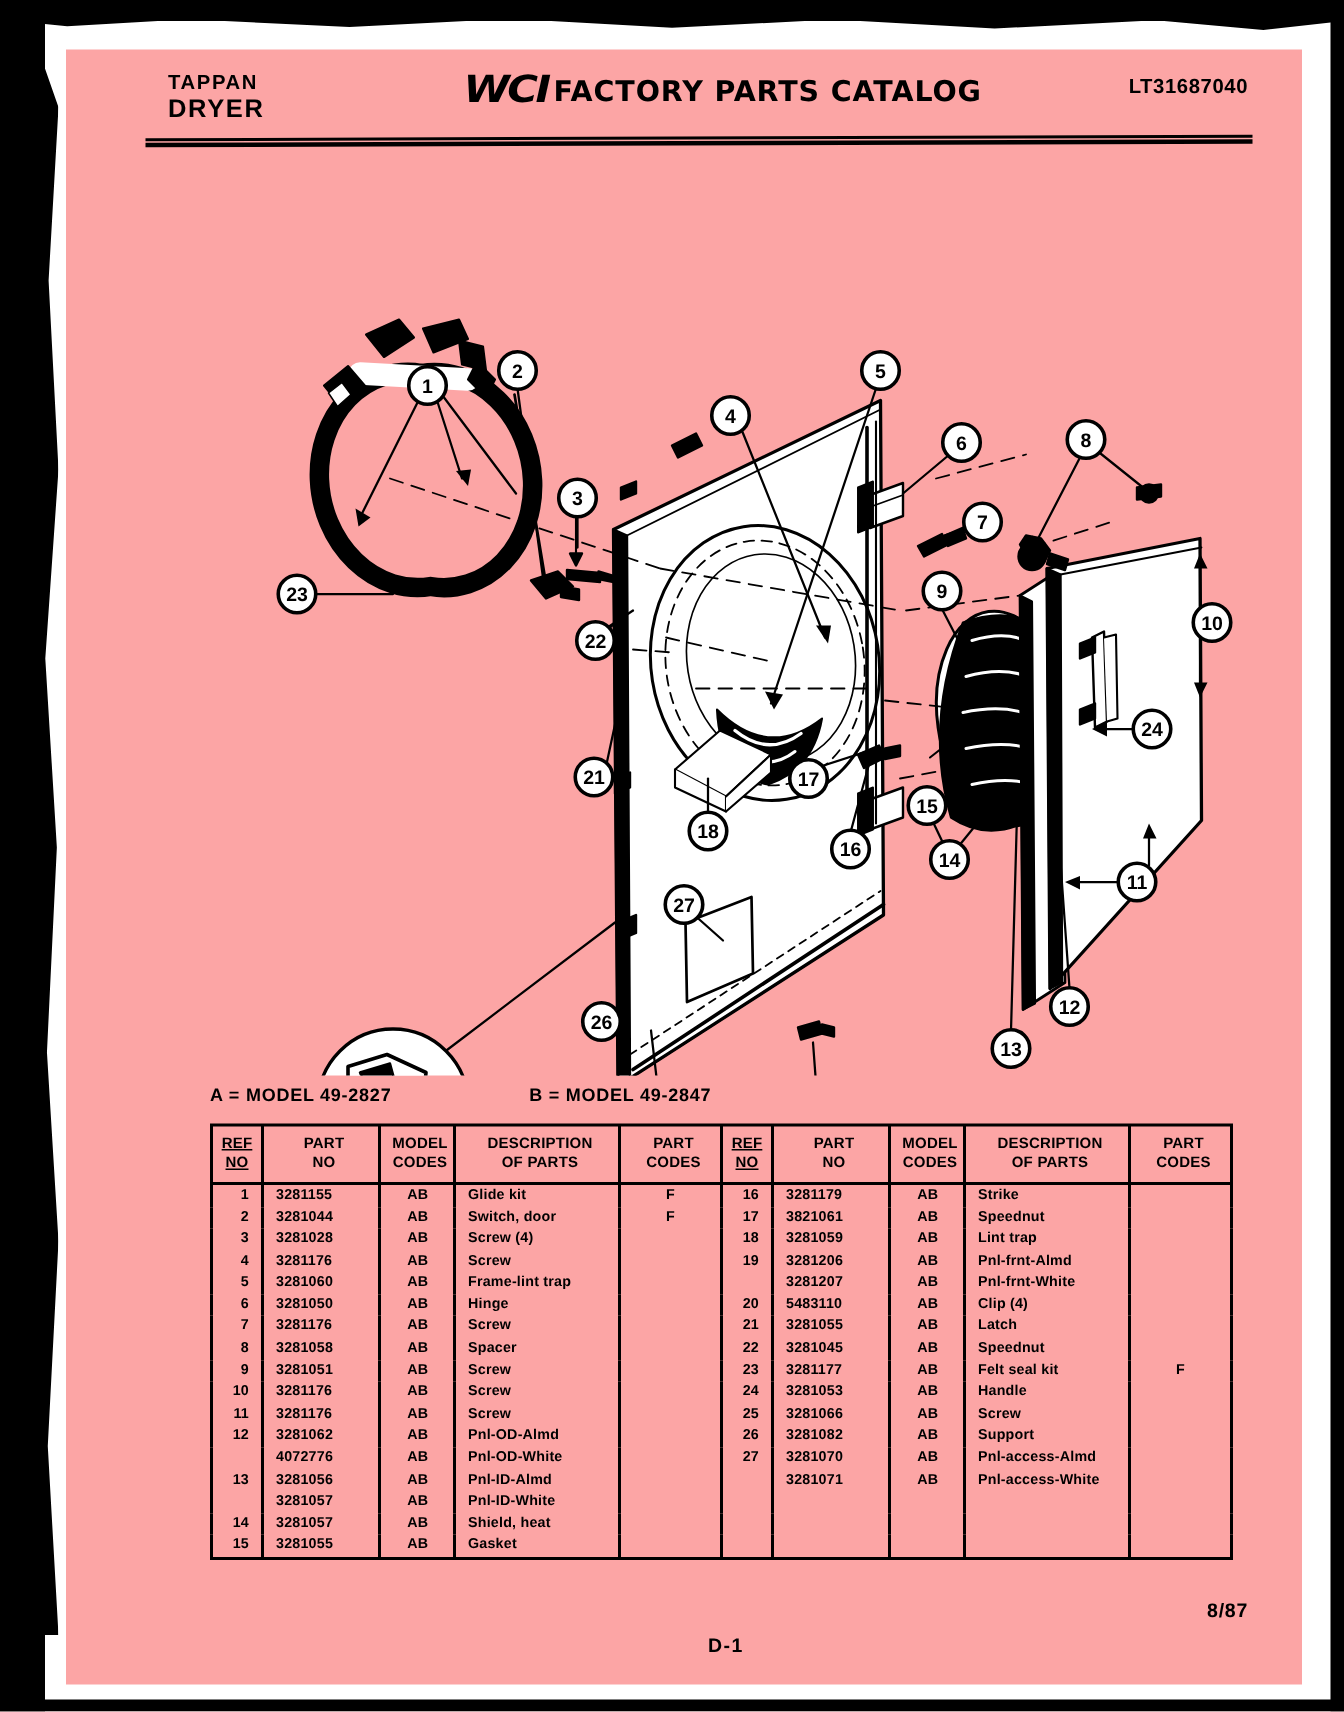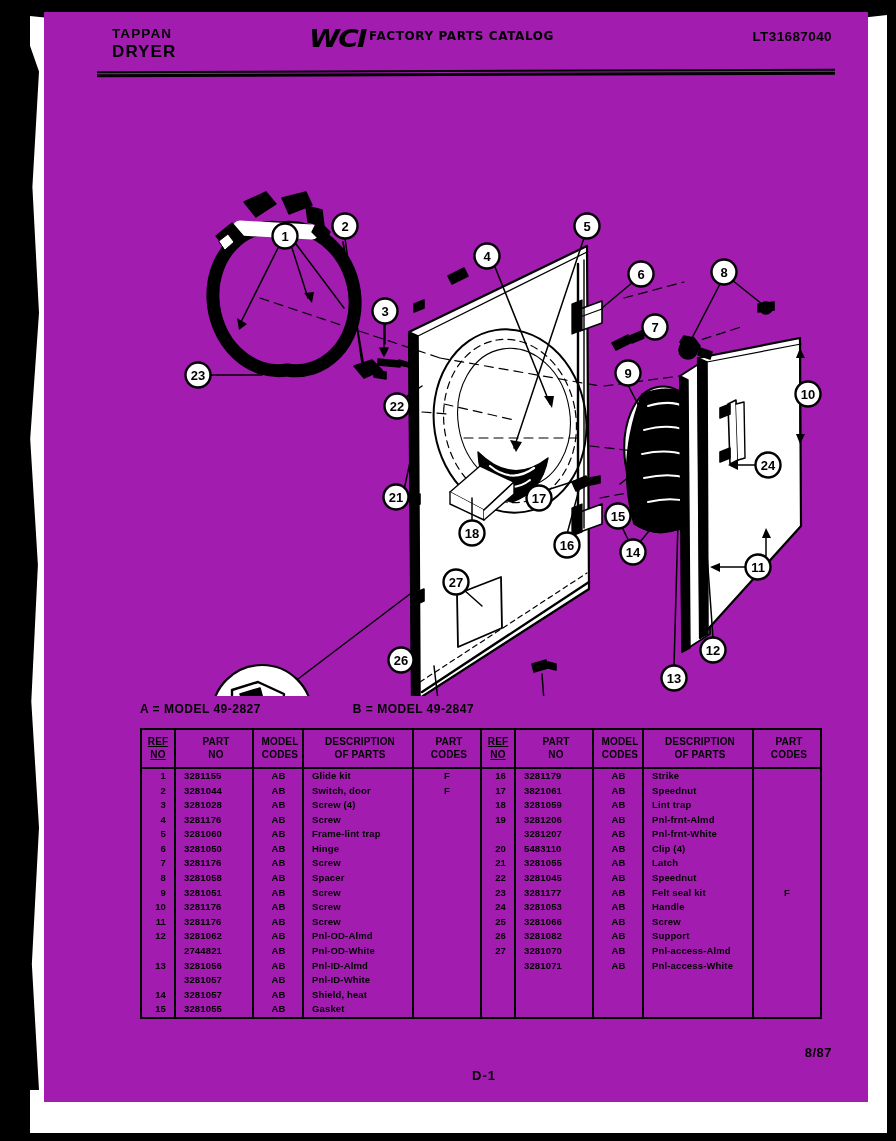--- a/index.html
+++ b/index.html
@@ -41,23 +41,23 @@
     background: #000;
   }
   #scan-edge-bottom {
     position: absolute; left: 0; bottom: 0; width: 896px; height: 8px;
     background: #000;
   }
   .speck { position: absolute; background: #1a1a1a; border-radius: 50%; }
 
   
   #page {
-    position: absolute; left: 44px; top: 12px;
+    position: absolute; left: 44px; top: 33px;
     width: 824px; height: 1090px;
-    background: #a21caf;
+    background: #fca5a5;
   }
 
   
   #masthead { position: absolute; left: 0; top: 0; width: 824px; height: 70px; }
   #brand-name {
     position: absolute; left: 68px; top: 14px;
     font-size: 13.5px; font-weight: bold; letter-spacing: 1.1px;
   }
   #brand-product {
     position: absolute; left: 68px; top: 30px;
@@ -65,21 +65,21 @@
   }
   #wci-logo {
     position: absolute; left: 265px; top: 12px;
     font-size: 25px; font-weight: bold; font-style: italic;
     letter-spacing: -1.5px;
     font-family: "DejaVu Sans", sans-serif;
     transform: scaleX(1.12); transform-origin: left center;
   }
   #catalog-title {
     position: absolute; left: 325px; top: 17px;
-    font-size: 12px; font-weight: bold; letter-spacing: 0.6px;
+    font-size: 19px; font-weight: bold; letter-spacing: 0.6px;
     font-family: "DejaVu Sans", sans-serif;
   }
   #catalog-code {
     position: absolute; right: 36px; top: 17px;
     font-size: 13.5px; font-weight: bold; letter-spacing: 0.4px;
   }
   #rule-double {
     position: absolute; left: 53px; top: 58px; width: 738px; height: 7px;
   }
   #rule-double span {
@@ -721,21 +721,21 @@
           <td class="c-desc">Pnl-OD-Almd</td>
           <td class="c-pcode"></td>
           <td class="c-ref midrule">26</td>
           <td class="c-part">3281082</td>
           <td class="c-code">AB</td>
           <td class="c-desc">Support</td>
           <td class="c-pcode"></td>
         </tr>
         <tr>
           <td class="c-ref"></td>
-          <td class="c-part">2744821</td>
+          <td class="c-part">4072776</td>
           <td class="c-code">AB</td>
           <td class="c-desc">Pnl-OD-White</td>
           <td class="c-pcode"></td>
           <td class="c-ref midrule">27</td>
           <td class="c-part">3281070</td>
           <td class="c-code">AB</td>
           <td class="c-desc">Pnl-access-Almd</td>
           <td class="c-pcode"></td>
         </tr>
         <tr>

